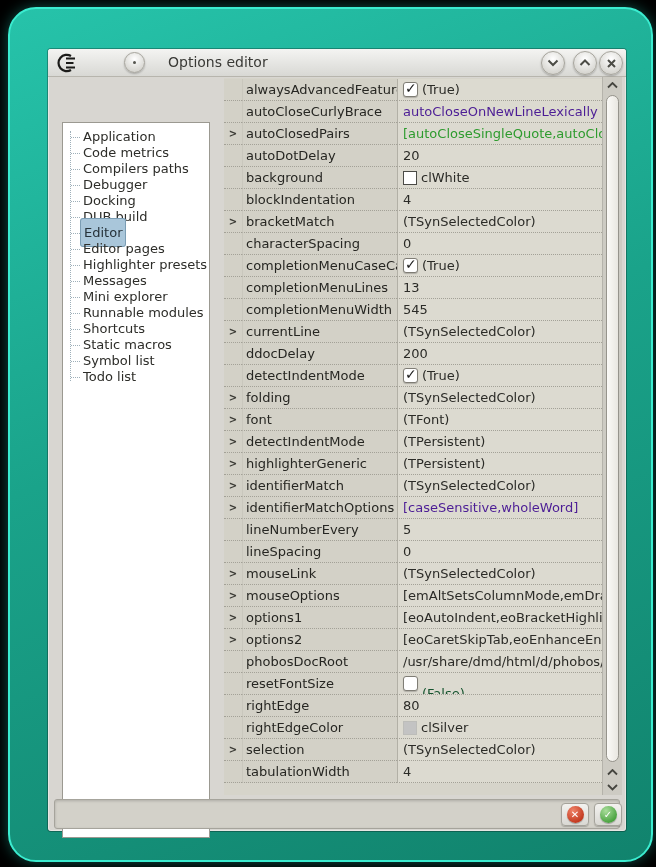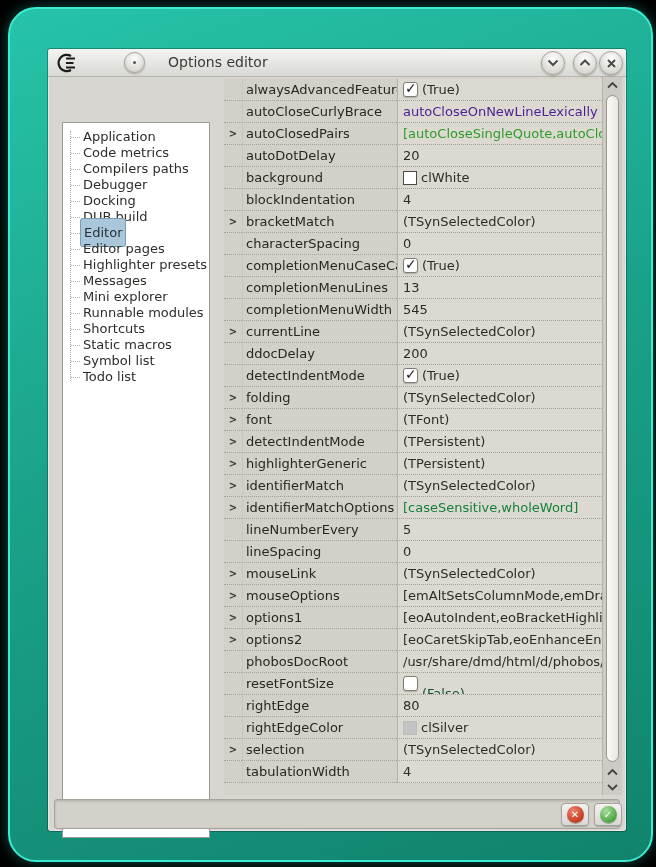--- a/index.html
+++ b/index.html
@@ -269,21 +269,21 @@
             <div class="gcell ggutter">&gt;</div>
             <div class="gcell gname">identifierMatch</div>
             <div class="gcell gvalue">
               <span>(TSynSelectedColor)</span>
             </div>
           </div>
           <div class="grow">
             <div class="gcell ggutter">&gt;</div>
             <div class="gcell gname">identifierMatchOptions</div>
             <div class="gcell gvalue">
-              <span style="color: #15803d;">[caseSensitive,wholeWord]</span>
+              <span style="color: #4c1d95;">[caseSensitive,wholeWord]</span>
             </div>
           </div>
           <div class="grow">
             <div class="gcell ggutter"></div>
             <div class="gcell gname">lineNumberEvery</div>
             <div class="gcell gvalue">
               <span>5</span>
             </div>
           </div>
           <div class="grow">

